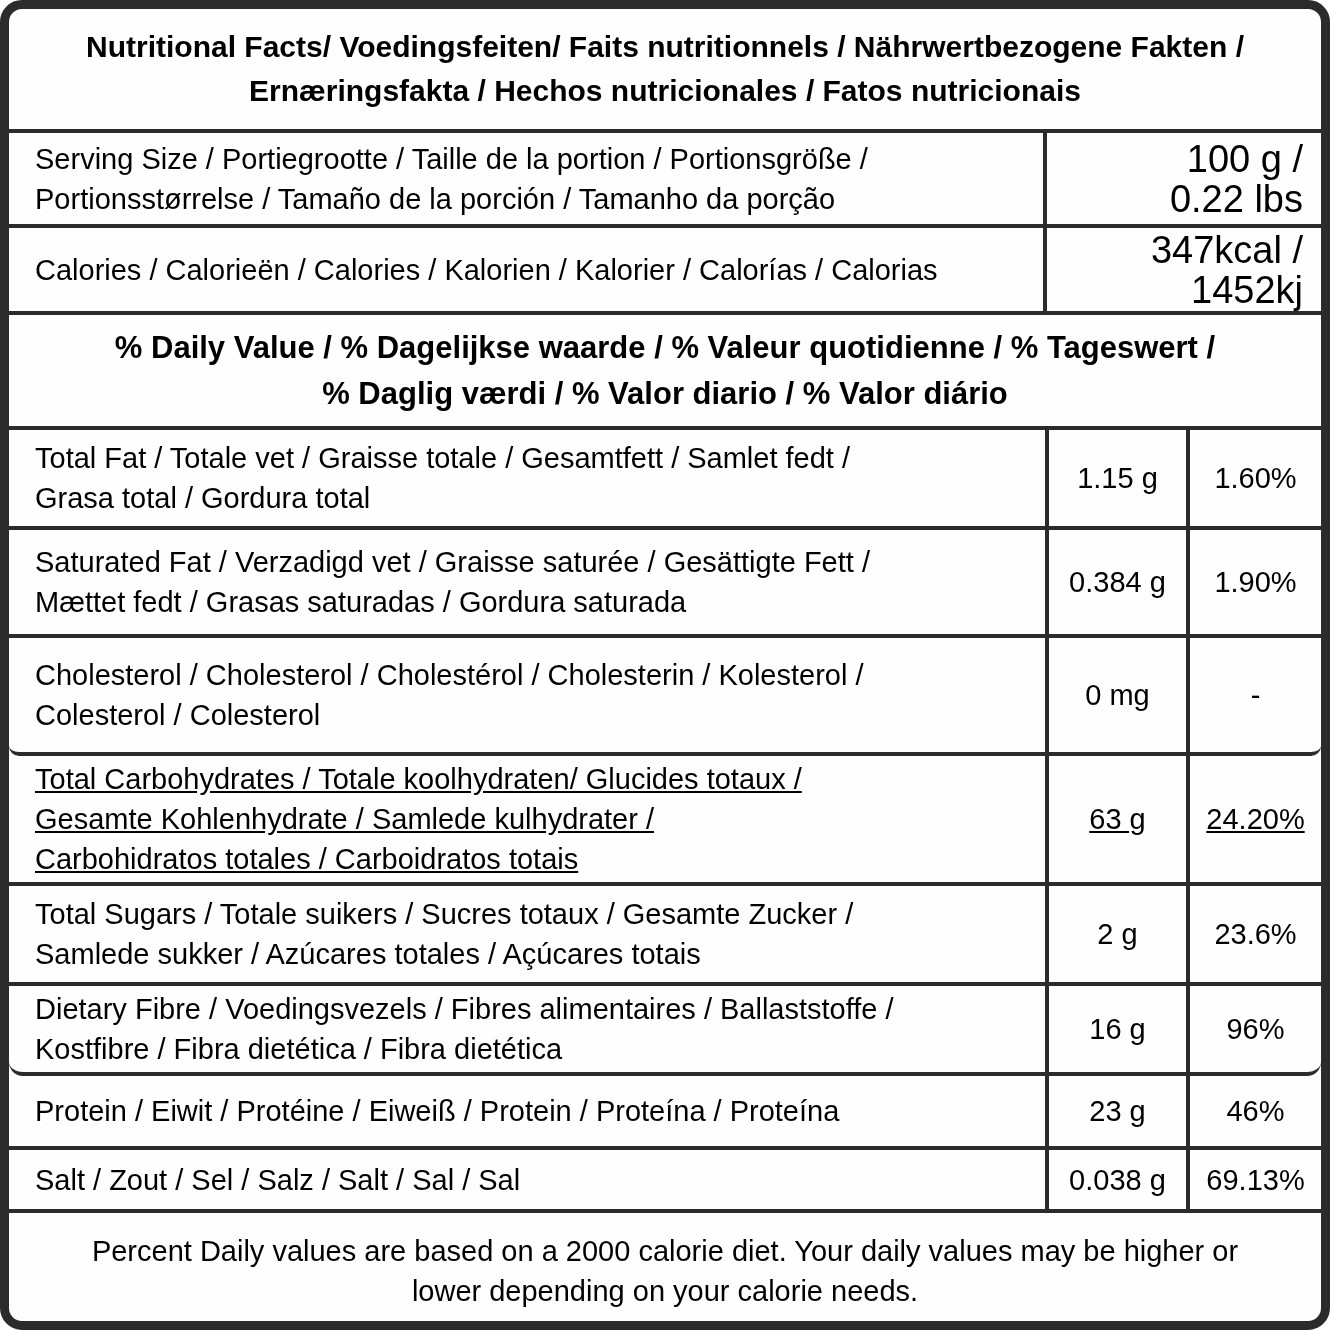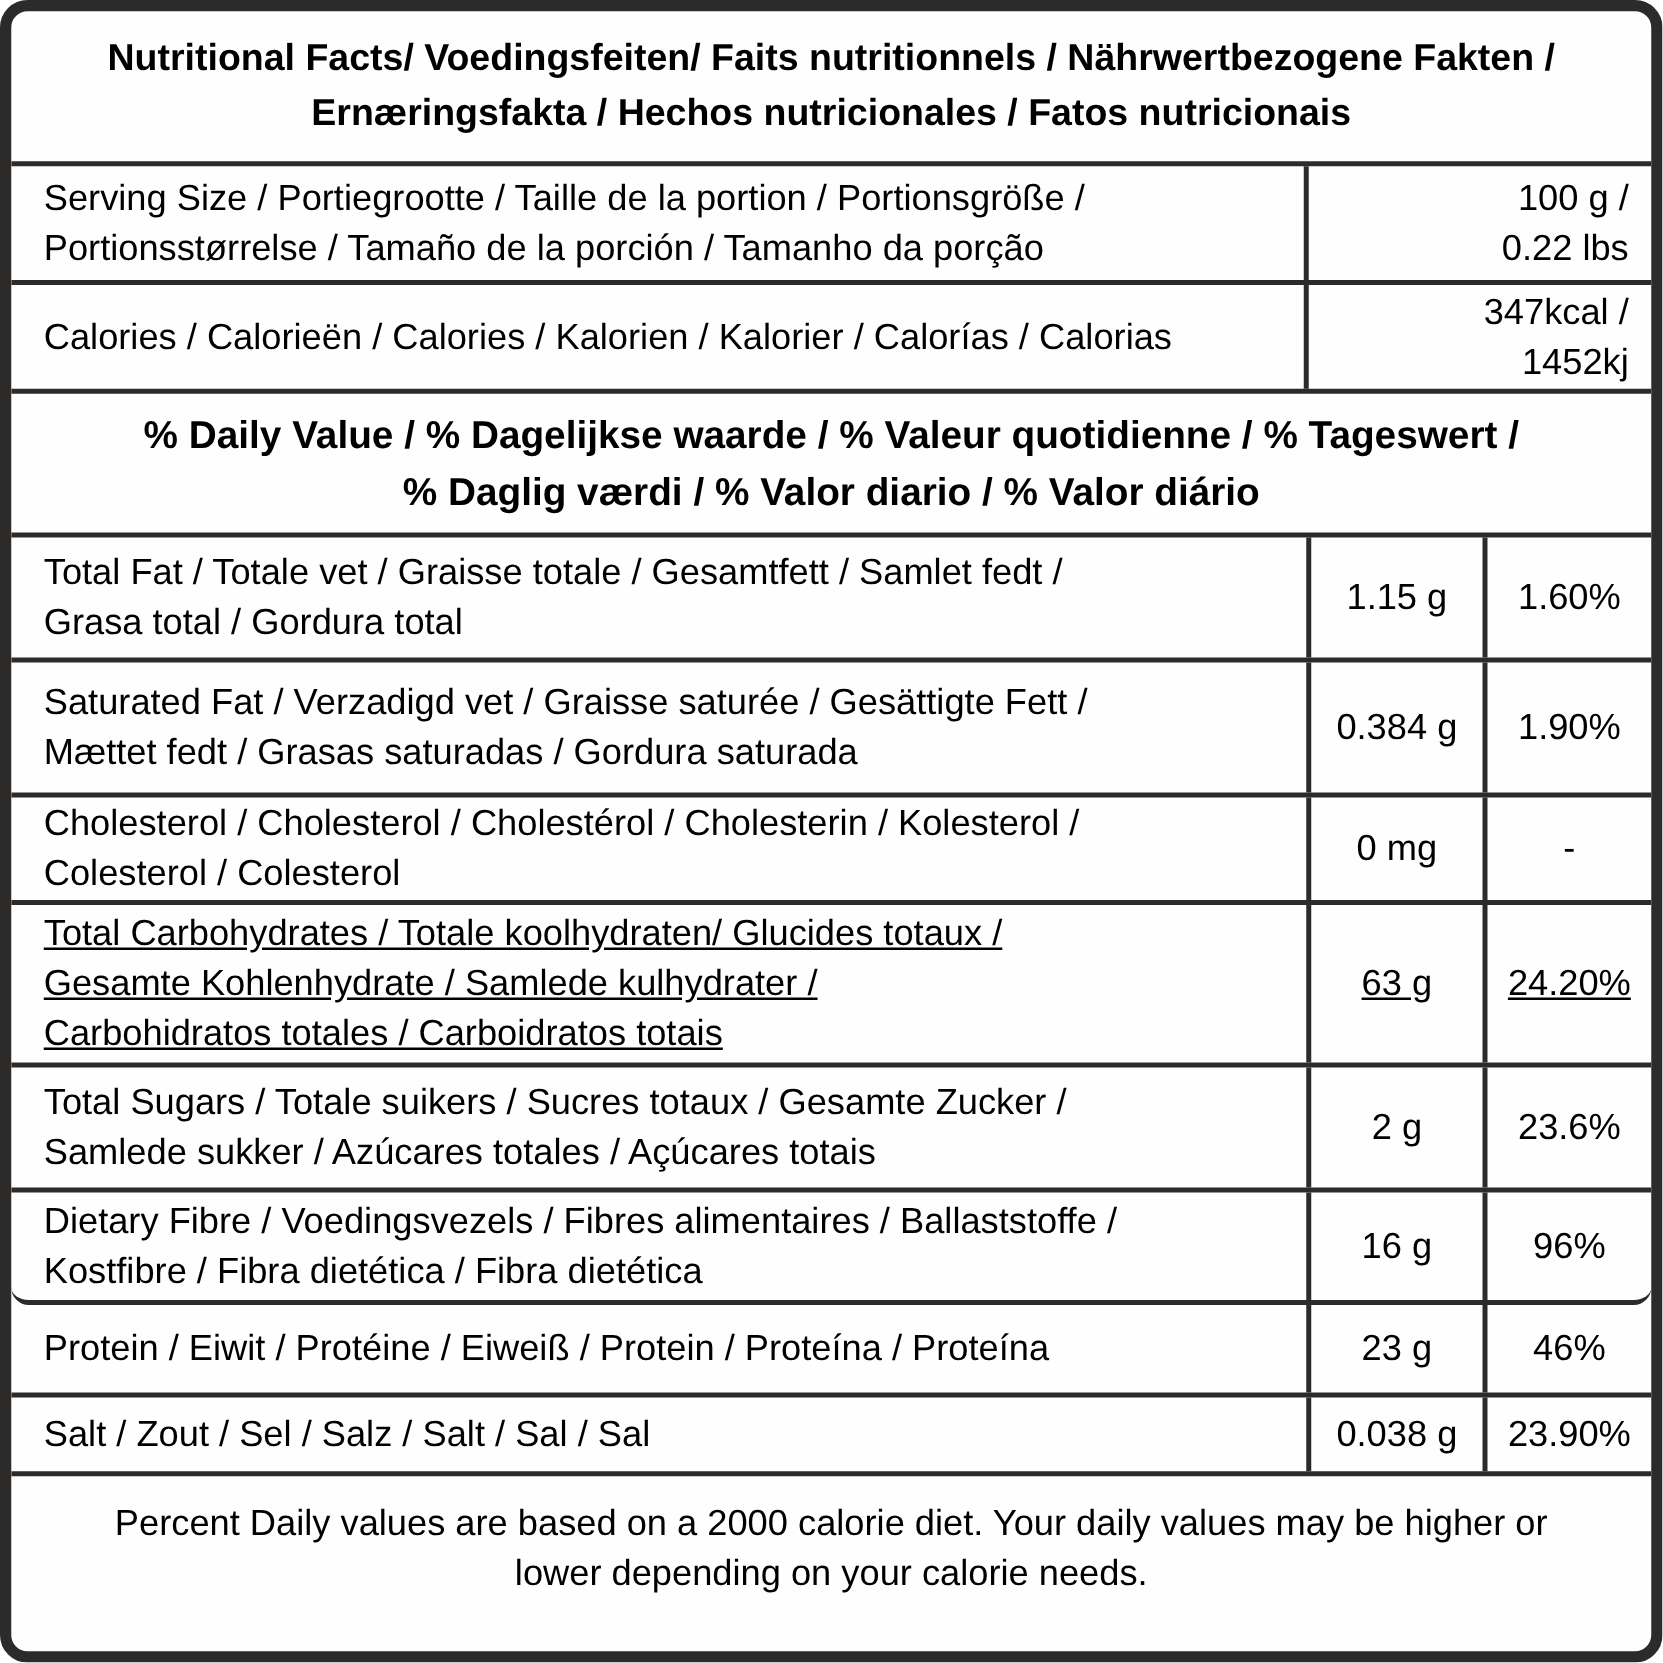--- a/index.html
+++ b/index.html
@@ -10,21 +10,21 @@
     font-family:"Liberation Sans",sans-serif;color:#000000;
   }
   .row{display:flex;box-sizing:border-box;border-bottom:4px solid #2d2a2a;flex-shrink:0;}
   .row:last-child{border-bottom:none;}
   .r-header{height:124px;}
   .r-serving{height:95px;}
   .r-calories{height:87px;}
   .r-dv{height:115px;}
   .r-fat{height:100px;}
   .r-satfat{height:108px;}
-  .r-chol{height:86px;}
+  .r-chol{height:118px;border-radius:10px;}
   .r-carbs{height:130px;text-decoration:underline;}
   .r-sugars{height:100px;}
   .r-fibre{height:90px;border-radius:14px;}
   .r-protein{height:74px;}
   .r-salt{height:63px;}
   .r-footer{height:116px;}
   .center-cell{
     flex:1;display:flex;align-items:center;justify-content:center;
     text-align:center;white-space:pre-line;padding:0 14px;box-sizing:border-box;
   }
@@ -32,21 +32,21 @@
   .dv-text{font-weight:bold;font-size:31px;line-height:46px;}
   .footer-text{font-size:29px;line-height:40px;}
   .lbl{
     flex:1;display:flex;align-items:center;text-align:left;
     padding:4px 10px 4px 26px;font-size:29px;line-height:40px;
     white-space:pre-line;box-sizing:border-box;min-width:0;
   }
   .val-wide{
     width:278px;flex-shrink:0;border-left:4px solid #2d2a2a;box-sizing:border-box;
     display:flex;align-items:center;justify-content:flex-end;text-align:right;
-    padding:0 18px 0 6px;font-size:29px;line-height:40px;white-space:pre-line;
+    padding:0 18px 0 6px;font-size:38px;line-height:40px;white-space:pre-line;
   }
   .val-amount{
     width:141px;flex-shrink:0;border-left:4px solid #2d2a2a;box-sizing:border-box;
     display:flex;align-items:center;justify-content:center;text-align:center;
     font-size:29px;line-height:40px;padding:10px 4px;
   }
   .val-percent{
     width:135px;flex-shrink:0;border-left:4px solid #2d2a2a;box-sizing:border-box;
     display:flex;align-items:center;justify-content:center;text-align:center;
     font-size:29px;line-height:40px;padding:0 4px;
@@ -125,21 +125,21 @@
 
   <div class="row r-protein">
     <div class="lbl">Protein / Eiwit / Protéine / Eiweiß / Protein / Proteína / Proteína</div>
     <div class="val-amount">23 g</div>
     <div class="val-percent">46%</div>
   </div>
 
   <div class="row r-salt">
     <div class="lbl">Salt / Zout / Sel / Salz / Salt / Sal / Sal</div>
     <div class="val-amount">0.038 g</div>
-    <div class="val-percent">23.90%</div>
+    <div class="val-percent">69.13%</div>
   </div>
 
   <div class="row r-footer">
     <div class="center-cell footer-text">Percent Daily values are based on a 2000 calorie diet. Your daily values may be higher or
 lower depending on your calorie needs.</div>
   </div>
 
 </div>
 
 </body></html>

